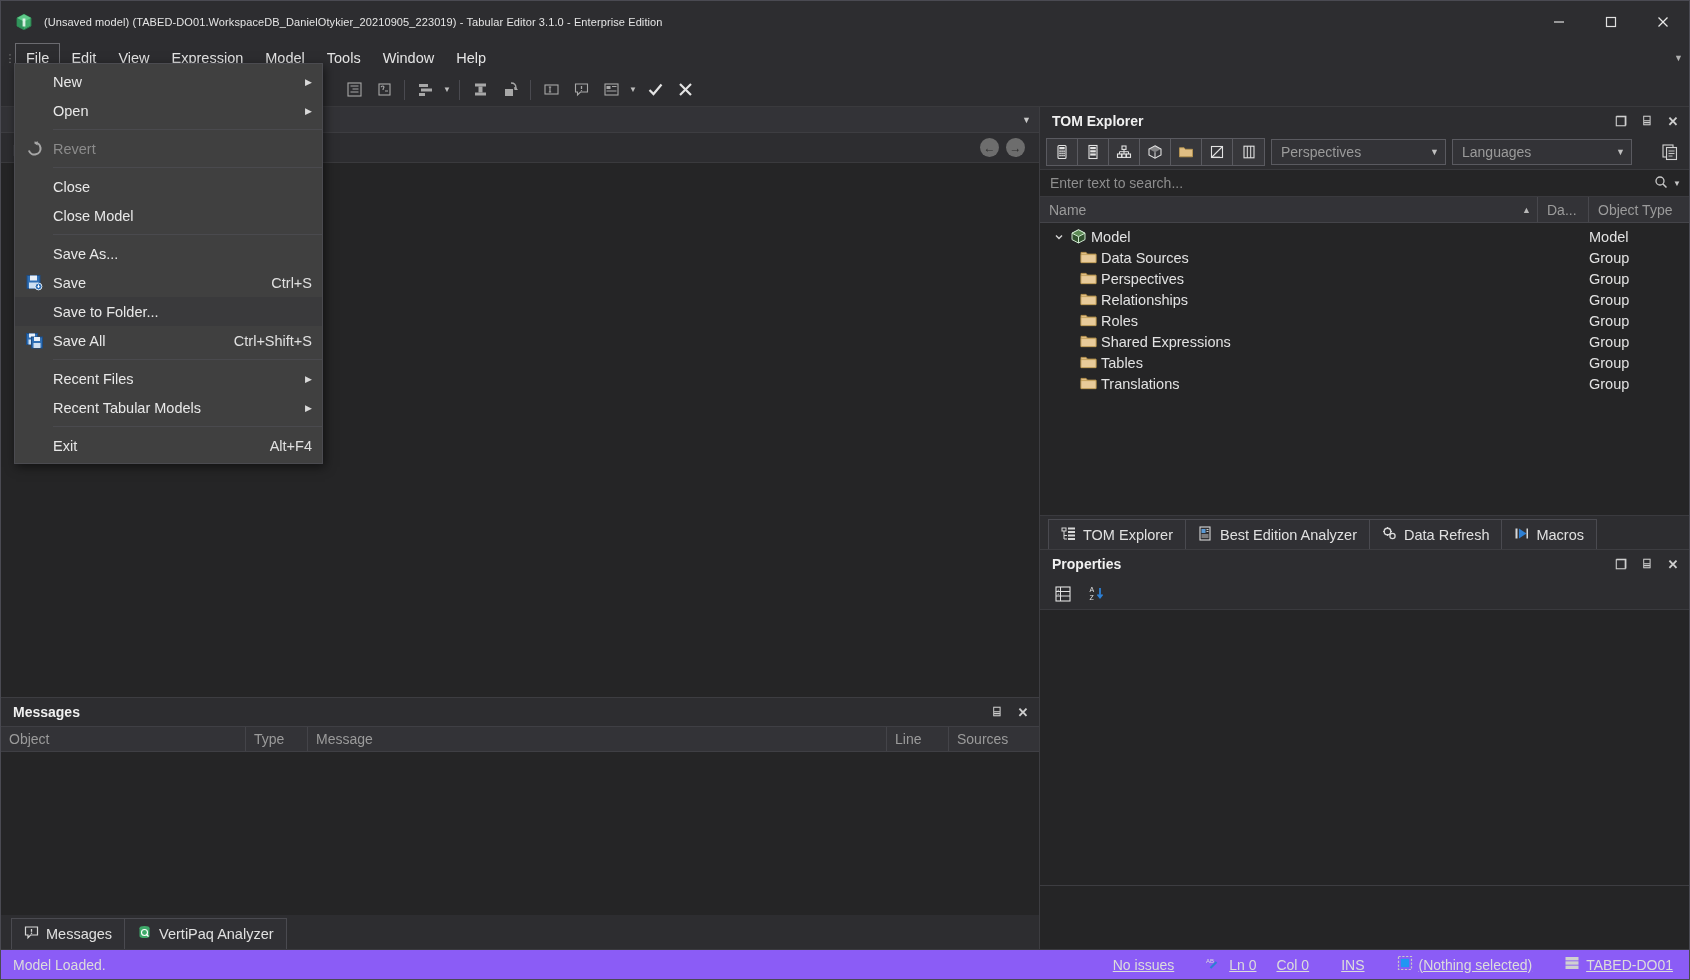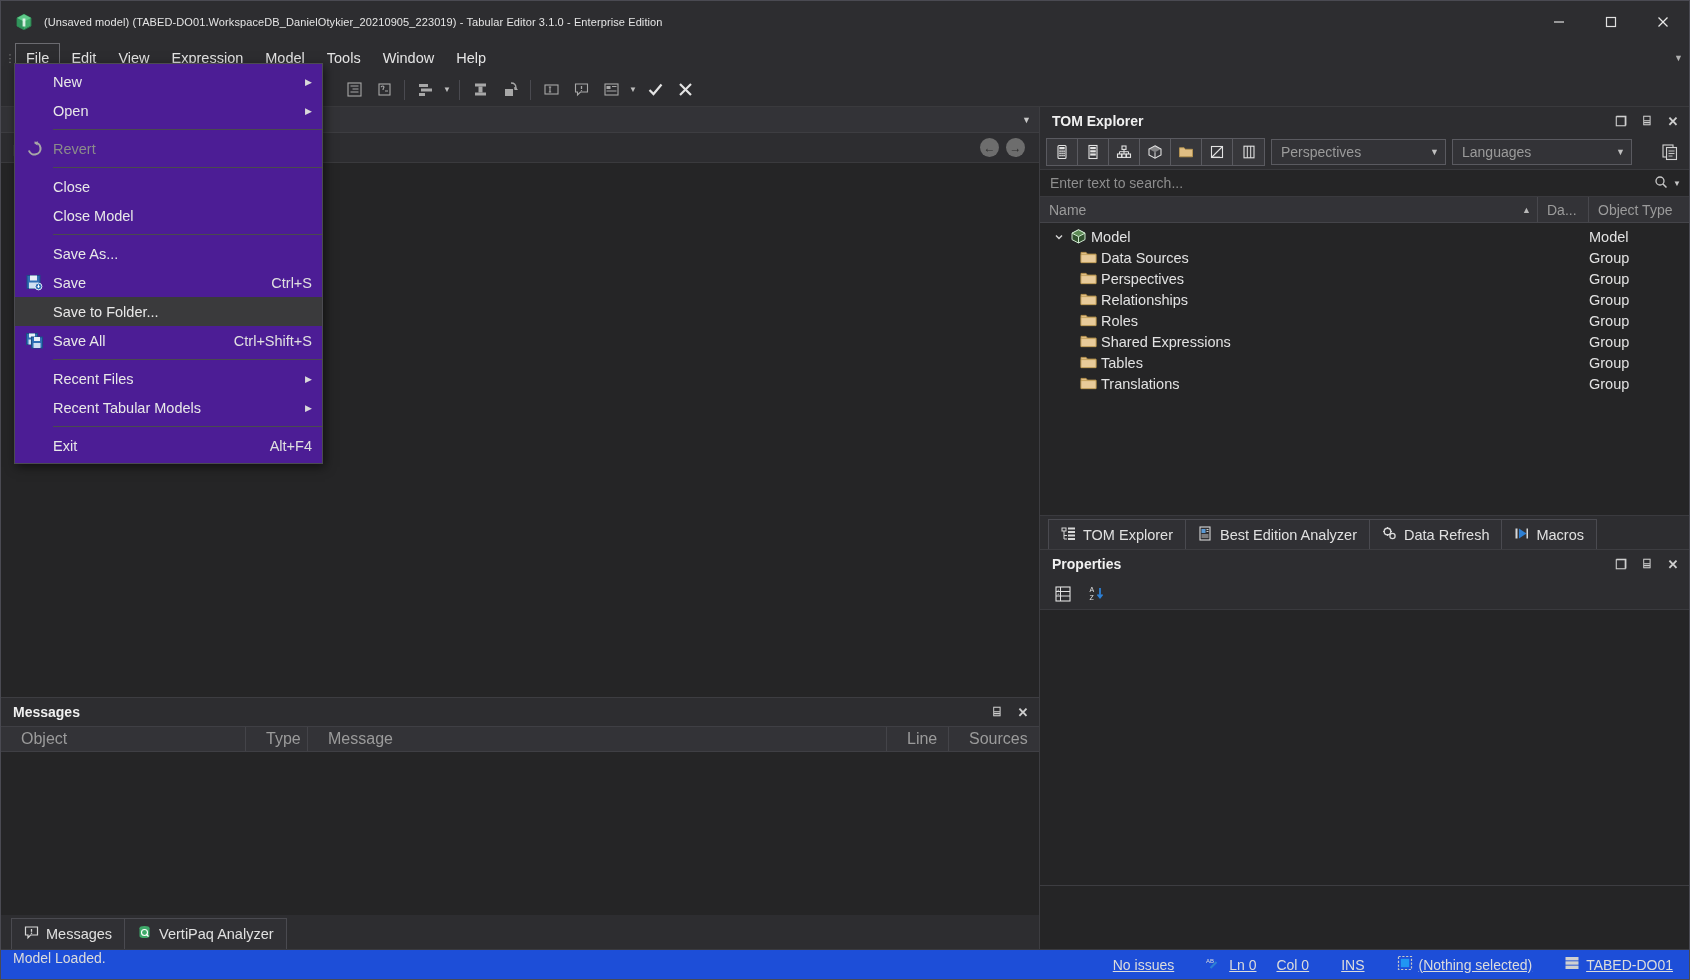--- a/index.html
+++ b/index.html
@@ -121,22 +121,22 @@
     font-size: 14px; font-weight: bold; color: #f0f0f0;
     justify-content: space-between;
   }
   .panel-header .ph-actions { display: flex; gap: 10px; align-items: center; color: #cfcfcf; }
   .ph-btn { width: 16px; height: 18px; display: flex; align-items: center; justify-content: center; font-size: 13px; }
   .msg-grid-header {
     height: 26px; flex: 0 0 26px; background: #333337;
     display: flex; align-items: stretch; border-top: 1px solid #3f3f44; border-bottom: 1px solid #3f3f44;
   }
   .msg-col {
-    display: flex; align-items: center; padding-left: 20px;
-    font-size: 16px; color: #9b9b9b; border-right: 1px solid #444449;
+    display: flex; align-items: center; padding-left: 8px;
+    font-size: 14px; color: #9b9b9b; border-right: 1px solid #444449;
   }
   .msg-body { flex: 1 1 auto; background: #252526; }
   .bottom-tabs {
     height: 34px; flex: 0 0 34px; background: #2d2d30;
     display: flex; align-items: stretch; padding-left: 10px; padding-top: 3px;
   }
   .tab {
     display: flex; align-items: center; gap: 7px; padding: 0 12px;
     font-size: 14.5px; color: #e0e0e0;
     border: 1px solid #4a4a50; border-bottom: none; background: #303034;
@@ -206,32 +206,32 @@
   .props-toolbar {
     height: 32px; flex: 0 0 32px; background: #2d2d30;
     display: flex; align-items: center; padding-left: 8px; gap: 4px;
     border-bottom: 1px solid #3a3a3e;
   }
   .props-body { flex: 1 1 auto; background: #252526; }
   .props-footer { height: 64px; flex: 0 0 64px; background: #252526; border-top: 1px solid #3d3d41; }
 
   
   .statusbar {
-    height: 30px; flex: 0 0 30px; background: #1d4ed8;
-    display: flex; font-size: 14px; color: #dcdcdc;
+    height: 30px; flex: 0 0 30px; background: #8b5cf6;
+    display: flex; align-items: center; font-size: 14px; color: #dcdcdc;
     border-top: 1px solid #3a3a3e;
   }
   .sb-left { padding-left: 12px; }
   .sb-right { margin-left: auto; display: flex; align-items: center; }
   .sb-cell { display: flex; align-items: center; gap: 6px; padding: 0 16px; white-space: nowrap; text-decoration: underline; }
 
   
   .dropdown {
     position: absolute; left: 13px; top: 62px; width: 309px;
-    background: #4c1d95; border: 1px solid #4b4b50;
+    background: #404040; border: 1px solid #4b4b50;
     z-index: 200; padding: 3px 0 3px 0;
     box-shadow: 2px 3px 10px rgba(0,0,0,.55);
   }
   .dd-item {
     height: 29px; display: flex; align-items: center;
     font-size: 14.5px; color: #e8e8e8; position: relative;
     padding-right: 10px;
   }
   .dd-item.highlight { background: #3a3a3c; }
   .dd-item.disabled { color: #8b8b8b; }

